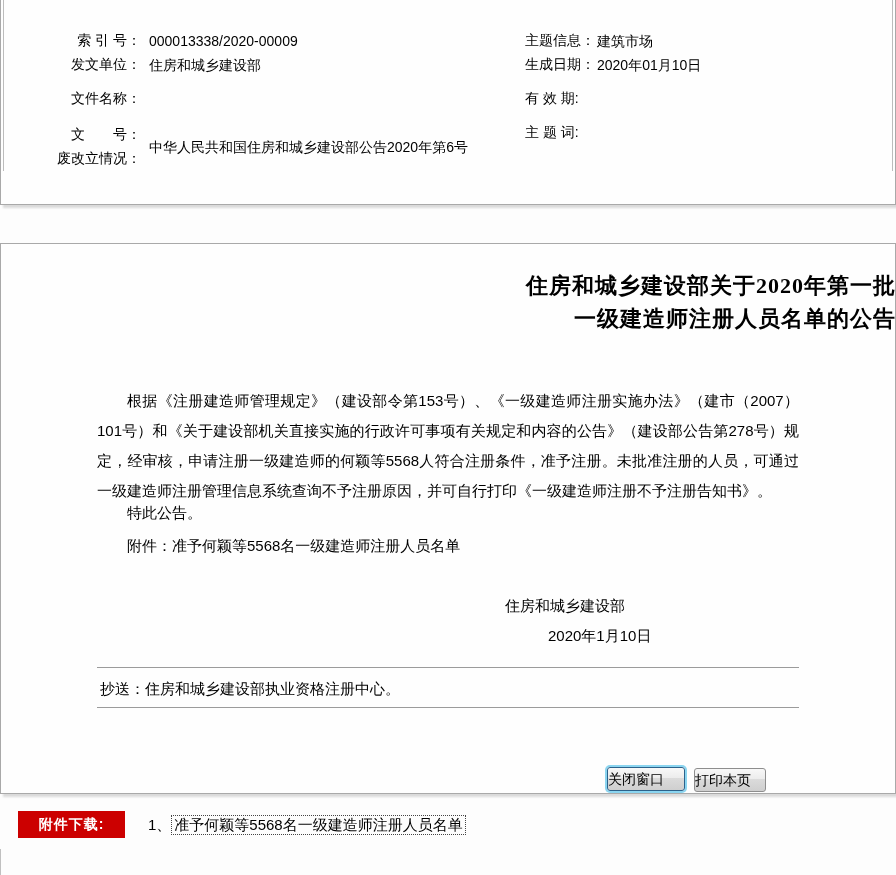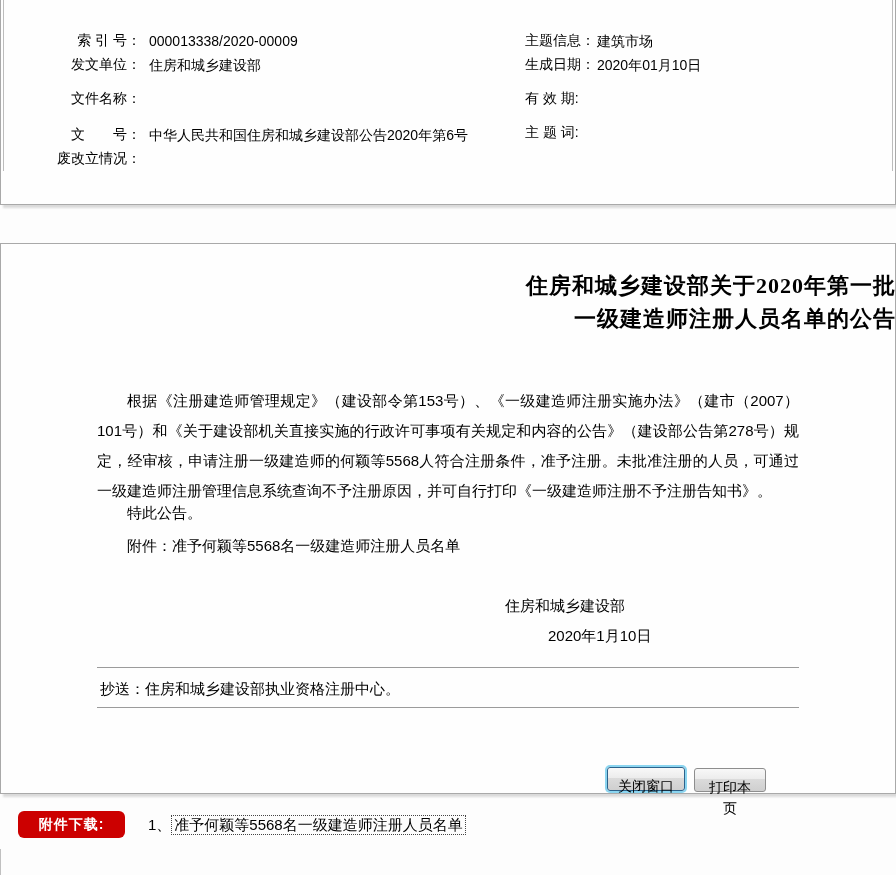--- a/index.html
+++ b/index.html
@@ -47,35 +47,35 @@
   #doc-signer{left:505px;top:597px;}
   #doc-signdate{left:504px;top:627px;margin-left:44px;}
   .doc-rule{
     position:absolute;left:97px;width:702px;height:1px;background:#9b9b9b;
   }
   #rule-top{top:667px;}
   #rule-bottom{top:707px;}
   #doc-cc{left:100px;top:680px;}
   .btn{
     position:absolute;height:24px;box-sizing:border-box;
-    font-size:14px;line-height:21px;text-align:center;color:#000;
+    font-size:14px;line-height:21px;text-align:left;color:#000;
     border:1px solid #8e8e8e;border-radius:3px;
     background:linear-gradient(#f8f8f8,#ececec 45%,#dbdbdb 46%,#cfcfcf);
-    font-family:inherit;padding:8px;cursor:pointer;
+    font-family:inherit;padding:0;cursor:pointer;
   }
   #close-btn{
     left:607px;top:767px;width:78px;
     border-color:#2c628b;
     box-shadow:0 0 0 2px #8bd5f0;
   }
   #print-btn{left:694px;top:768px;width:72px;}
   #dl-label{
     position:absolute;left:18px;top:811px;width:107px;height:27px;
     color:#fff;font-weight:bold;font-size:14px;line-height:27px;
-    text-align:center;letter-spacing:1px;border-radius:6px;
+    text-align:center;letter-spacing:1px;
   }
   #dl-row{
     position:absolute;left:148px;top:815px;font-size:15px;line-height:20px;
   }
   #dl-link{
     color:#000;text-decoration:none;
     border:1px dotted #444;padding:0 2px 1px 2px;
   }
   #partial-panel{
     position:absolute;left:0;top:849px;width:7px;height:26px;
@@ -90,21 +90,21 @@
 
   <div class="mlabel left" style="top:43px">索 引 号：</div>
   <div class="mvalue" style="left:148px;top:44px">000013338/2020-00009</div>
 
   <div class="mlabel left" style="top:67px">发文单位：</div>
   <div class="mvalue" style="left:148px;top:68px">住房和城乡建设部</div>
 
   <div class="mlabel left" style="top:101px">文件名称：</div>
 
   <div class="mlabel left" style="top:137px">文　　号：</div>
-  <div class="mvalue" style="left:148px;top:138px">中华人民共和国住房和城乡建设部公告2020年第6号</div>
+  <div class="mvalue" style="left:148px;top:150px">中华人民共和国住房和城乡建设部公告2020年第6号</div>
 
   <div class="mlabel left" style="top:161px">废改立情况：</div>
   <div class="mvalue" style="left:148px;top:162px"></div>
 
   <div class="mlabel" style="left:524px;top:43px">主题信息：</div>
   <div class="mvalue" style="left:596px;top:44px">建筑市场</div>
 
   <div class="mlabel" style="left:524px;top:67px">生成日期：</div>
   <div class="mvalue" style="left:596px;top:68px">2020年01月10日</div>
 

